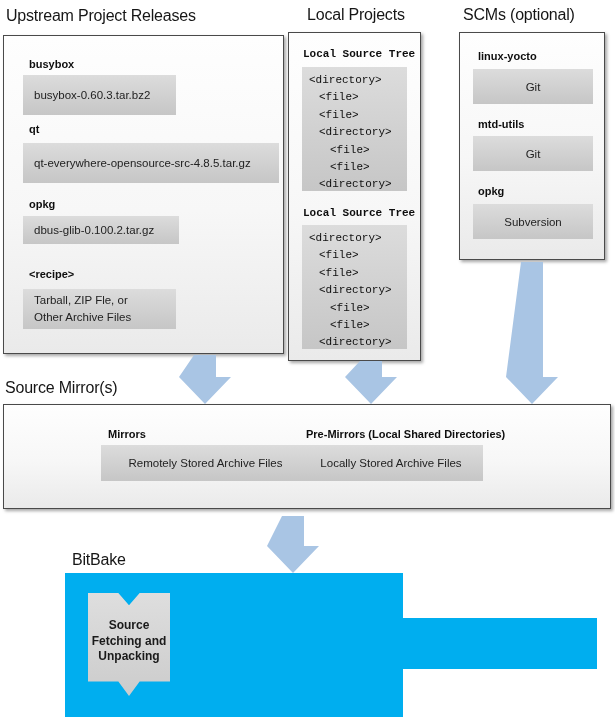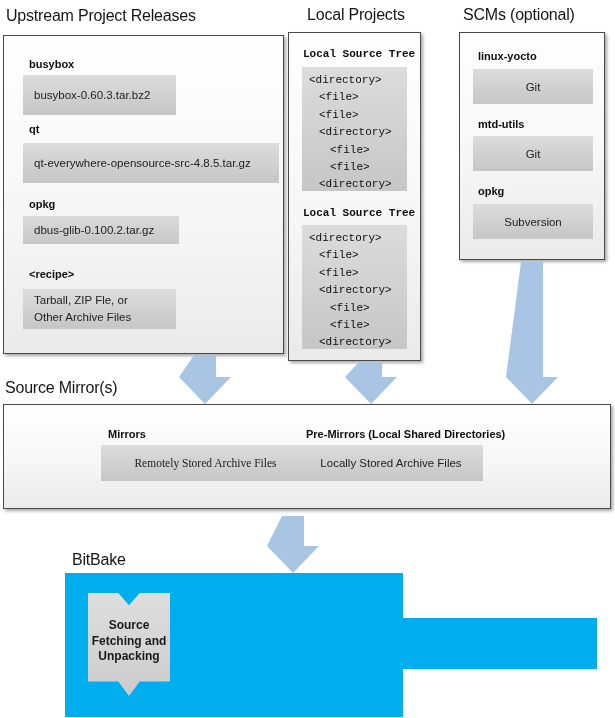--- a/index.html
+++ b/index.html
@@ -113,21 +113,21 @@
     </div>
   </div>
 
   <div class="arrow a-short1" style="left:179px;top:355px;width:52px;height:49px;"></div>
   <div class="arrow a-short2" style="left:345px;top:361px;width:52px;height:43px;"></div>
   <div class="arrow a-long" style="left:506px;top:262px;width:52px;height:142px;"></div>
 
   <div class="h1" style="left:5px;top:379px;">Source Mirror(s)</div>
   <div class="panel" style="left:3px;top:404px;width:608px;height:105px;">
     <div class="sublabel" style="left:104px;top:23px;">Mirrors</div>
-    <div class="gbox center" style="left:97px;top:40px;width:209px;height:36px;font-family:Liberation Serif, serif;">
+    <div class="gbox center" style="left:97px;top:40px;width:209px;height:36px;">
       <span>Remotely Stored Archive Files</span>
     </div>
     <div class="sublabel" style="left:302px;top:23px;">Pre-Mirrors (Local Shared Directories)</div>
     <div class="gbox center" style="left:295px;top:40px;width:184px;height:36px;">
       <span>Locally Stored Archive Files</span>
     </div>
   </div>
 
   <div class="arrow a-mid" style="left:267px;top:516px;width:52px;height:57px;"></div>
 

